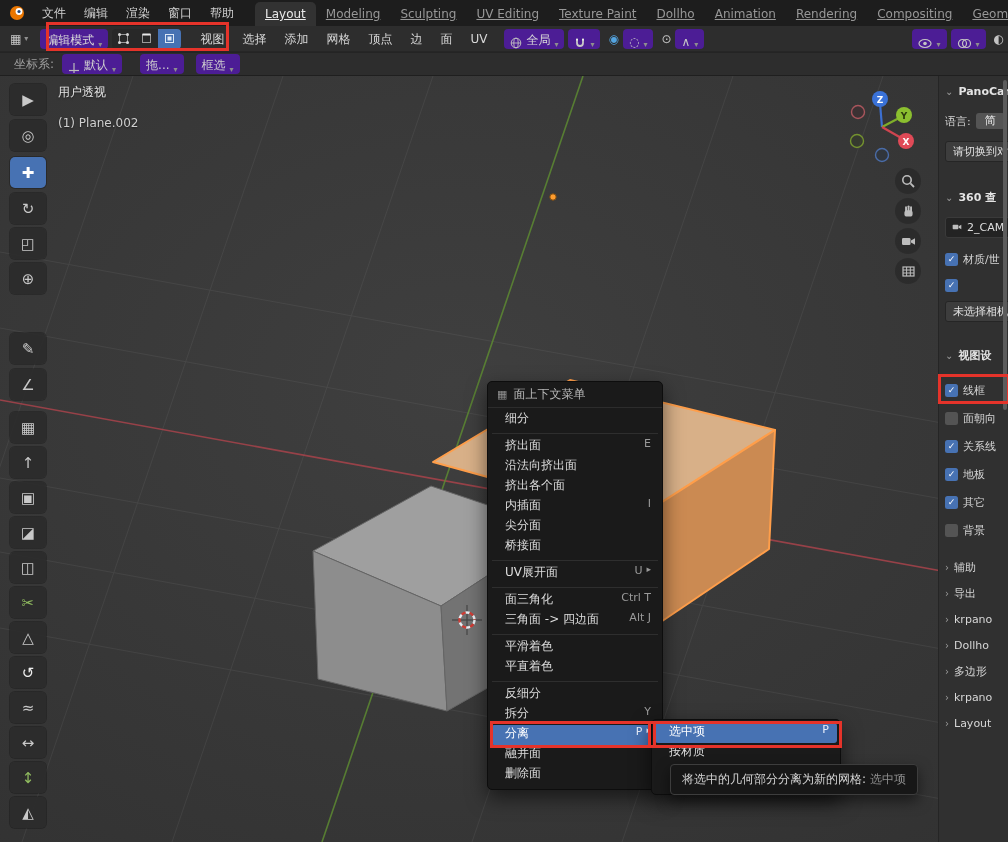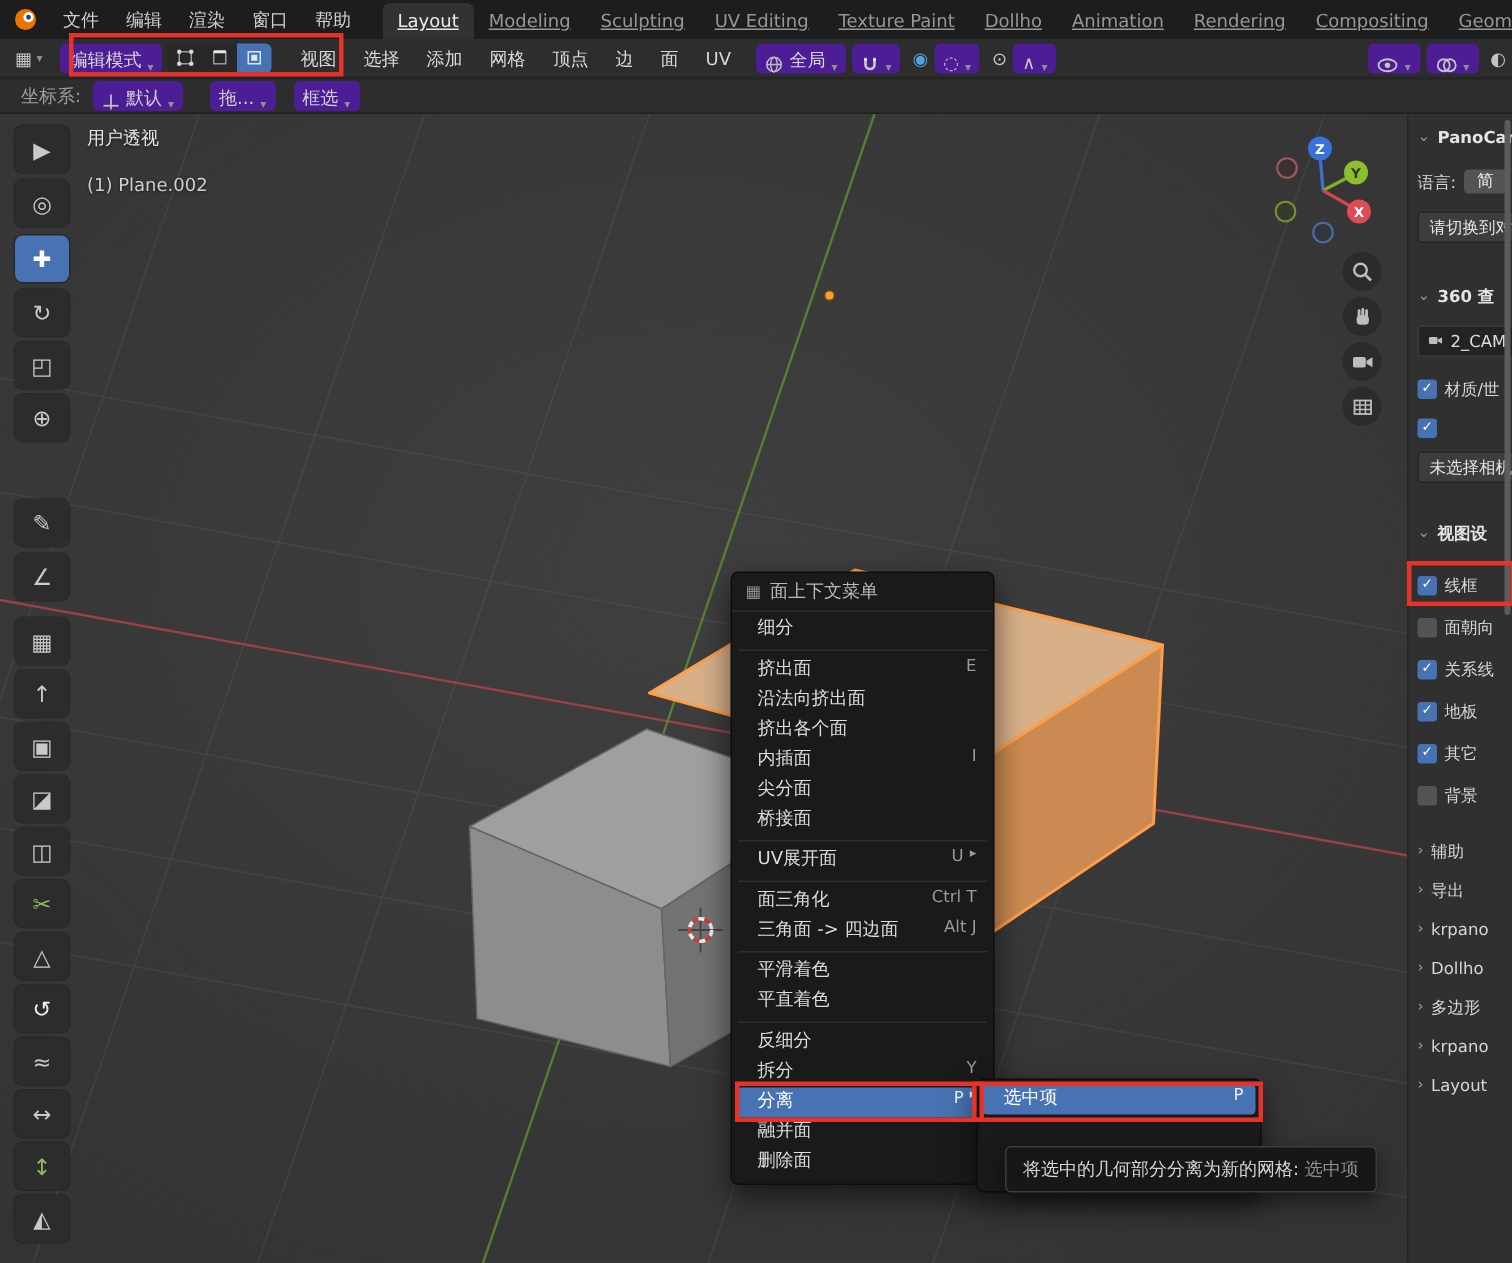--- a/index.html
+++ b/index.html
@@ -593,20 +593,24 @@
     <span class="cm-label">删除面</span>
     <span class="cm-sc"></span>
   </div>
 </div>
 
 <div class="smenu">
   <div class="cm-item hl">
     <span class="cm-label">选中项</span>
     <span class="cm-sc">P</span>
   </div>
+  <div class="cm-item">
+    <span class="cm-label">按材质</span>
+    <span class="cm-sc"></span>
+  </div>
 </div>
 
 <div class="tooltip">
   <span>将选中的几何部分分离为新的网格:</span>
   <span class="tt-val">选中项</span>
 </div>
 
 <div class="redbox" style="left:46px; top:22px; width:183px; height:29px"></div>
 <div class="redbox" style="left:938px; top:374px; width:72px; height:30px"></div>
 <div class="redbox" style="left:490px; top:721px; width:166px; height:27px"></div>

